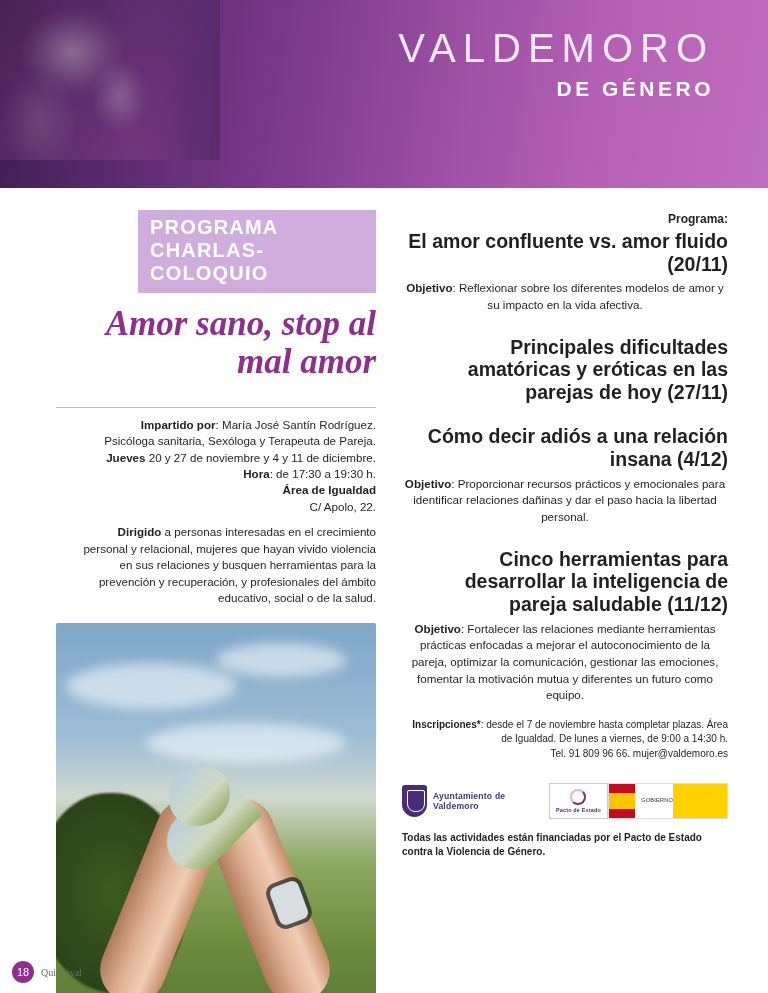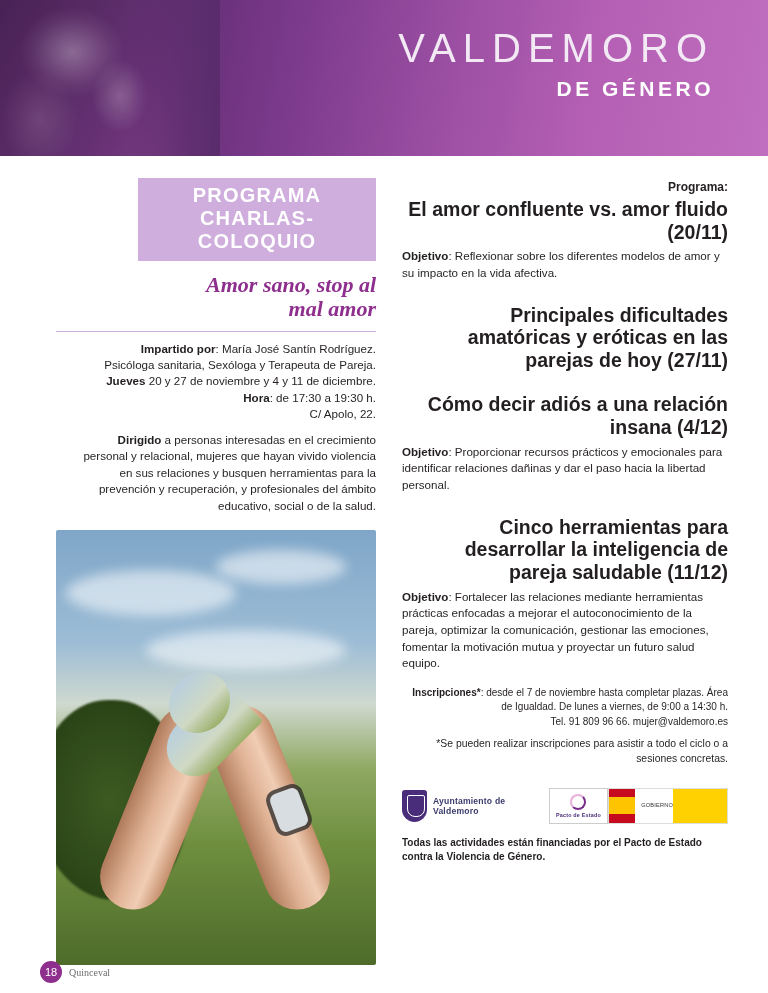--- a/index.html
+++ b/index.html
@@ -11,21 +11,21 @@
     font-family: "Liberation Sans", sans-serif;
     color: #231f20;
     position: relative;
     overflow: hidden;
   }
 
   
   .banner {
     position: relative;
     width: 768px;
-    height: 156px;
+    height: 188px;
     background: linear-gradient(100deg, #3d1e4e 0%, #5b2a6e 18%, #7c3a8c 38%, #9b4fa3 58%, #b45fb3 76%, #c06ec0 100%);
     overflow: hidden;
   }
   .banner-photo {
     position: absolute;
     left: 0; top: 0;
     width: 210px; height: 160px;
     background:
       radial-gradient(ellipse 70px 60px at 72px 52px, rgba(255,255,255,0.30) 0%, rgba(255,255,255,0.06) 55%, rgba(255,255,255,0) 75%),
       radial-gradient(ellipse 40px 52px at 120px 96px, rgba(255,255,255,0.22) 0%, rgba(255,255,255,0) 70%),
@@ -85,38 +85,38 @@
   .col-left { width: 320px; }
   .col-right { width: 326px; }
 
   
   .programa-box {
     background: #cfaedd;
     color: #ffffff;
     font-weight: bold;
     font-size: 20px;
     letter-spacing: 1.2px;
-    text-align: center;
+    text-align: left;
     padding: 6px 12px 8px 12px;
     line-height: 1.15;
     width: 238px;
     margin-left: auto;
   }
   .programa-box .l2 { display: block; }
 
   .left-title {
     text-align: right;
     color: #8e2f8e;
     font-family: "Liberation Serif", serif;
     font-weight: bold;
     font-style: italic;
-    font-size: 22px;
+    font-size: 35px;
     line-height: 1.08;
     margin-top: 12px;
-    padding-bottom: 10px;
+    padding-bottom: 26px;
     border-bottom: 1.5px solid #cfaedd;
   }
 
   .left-body {
     text-align: right;
     font-size: 11.6px;
     line-height: 1.42;
     margin-top: 9px;
     color: #231f20;
   }
@@ -201,21 +201,21 @@
   .talk-title {
     text-align: right;
     font-weight: bold;
     font-size: 19.5px;
     line-height: 1.16;
     color: #231f20;
     margin-bottom: 5px;
   }
   .talk-title.spaced { margin-top: 22px; }
   .talk-body {
-    text-align: left;
+    text-align: center;
     font-size: 11.6px;
     line-height: 1.44;
     color: #231f20;
   }
   .talk-body b { font-weight: bold; }
 
   .insc {
     text-align: right;
     font-size: 10px;
     line-height: 1.44;
@@ -319,21 +319,21 @@
   }
 
   
   .footer {
     position: absolute;
     left: 0; bottom: 0;
     width: 632px;
     height: 42px;
     display: flex;
     align-items: center;
-    padding-left: 40px;
+    padding-left: 12px;
   }
   .pagenum {
     width: 22px; height: 22px;
     border-radius: 50%;
     background: #8e2f8e;
     color: #ffffff;
     font-size: 11px;
     display: flex;
     align-items: center;
     justify-content: center;
@@ -368,20 +368,21 @@
       <div class="left-title">
         <div>Amor sano, stop al</div>
         <div>mal amor</div>
       </div>
 
       <div class="left-body">
         <p><b>Impartido por</b><span>: María José Santín Rodríguez.</span></p>
         <p>Psicóloga sanitaria, Sexóloga y Terapeuta de Pareja.</p>
         <p><b>Jueves</b> <span>20 y 27 de noviembre y 4 y 11 de diciembre.</span></p>
         <p><b>Hora</b><span>: de 17:30 a 19:30 h.</span></p>
+        <p><b>Área de Igualdad</b></p>
         <p>C/ Apolo, 22.</p>
         <p class="sp"><b>Dirigido</b><span> a personas interesadas en el crecimiento personal y relacional, mujeres que hayan vivido violencia en sus relaciones y busquen herramientas para la prevención y recuperación, y profesionales del ámbito educativo, social o de la salud.</span></p>
       </div>
 
       <div class="photo">
         <div class="cloud c1"></div>
         <div class="cloud c2"></div>
         <div class="cloud c3"></div>
         <div class="bush"></div>
         <div class="hands">
@@ -398,28 +399,27 @@
 
       <div class="talk-title">El amor confluente vs. amor fluido (20/11)</div>
       <div class="talk-body"><b>Objetivo</b><span>: Reflexionar sobre los diferentes modelos de amor y su impacto en la vida afectiva.</span></div>
 
       <div class="talk-title spaced">Principales dificultades amatóricas y eróticas en las parejas de hoy (27/11)</div>
 
       <div class="talk-title spaced">Cómo decir adiós a una relación insana (4/12)</div>
       <div class="talk-body"><b>Objetivo</b><span>: Proporcionar recursos prácticos y emocionales para identificar relaciones dañinas y dar el paso hacia la libertad personal.</span></div>
 
       <div class="talk-title spaced">Cinco herramientas para desarrollar la inteligencia de pareja saludable (11/12)</div>
-      <div class="talk-body"><b>Objetivo</b><span>: Fortalecer las relaciones mediante herramientas prácticas enfocadas a mejorar el autoconocimiento de la pareja, optimizar la comunicación, gestionar las emociones, fomentar la motivación mutua y proyectar un futuro salud equipo.</span></div>
+      <div class="talk-body"><b>Objetivo</b><span>: Fortalecer las relaciones mediante herramientas prácticas enfocadas a mejorar el autoconocimiento de la pareja, optimizar la comunicación, gestionar las emociones, fomentar la motivación mutua y diferentes un futuro como equipo.</span></div>
 
       <div class="insc">
         <b>Inscripciones*</b><span>: desde el 7 de noviembre hasta completar plazas. Área de Igualdad. De lunes a viernes, de 9:00 a 14:30 h.</span>
         <div>Tel. 91 809 96 66. mujer@valdemoro.es</div>
       </div>
 
-      <div class="note">*Se pueden realizar inscripciones para asistir a todo el ciclo o a sesiones concretas.</div>
 
       <div class="logos">
         <div class="logo-aytmo">
           <div class="shield"></div>
           <div class="logo-aytmo-text">Ayuntamiento de Valdemoro</div>
         </div>
         <div class="logo-pacto">
           <div class="ring"></div>
           <div class="pt">Pacto de Estado</div>
         </div>

